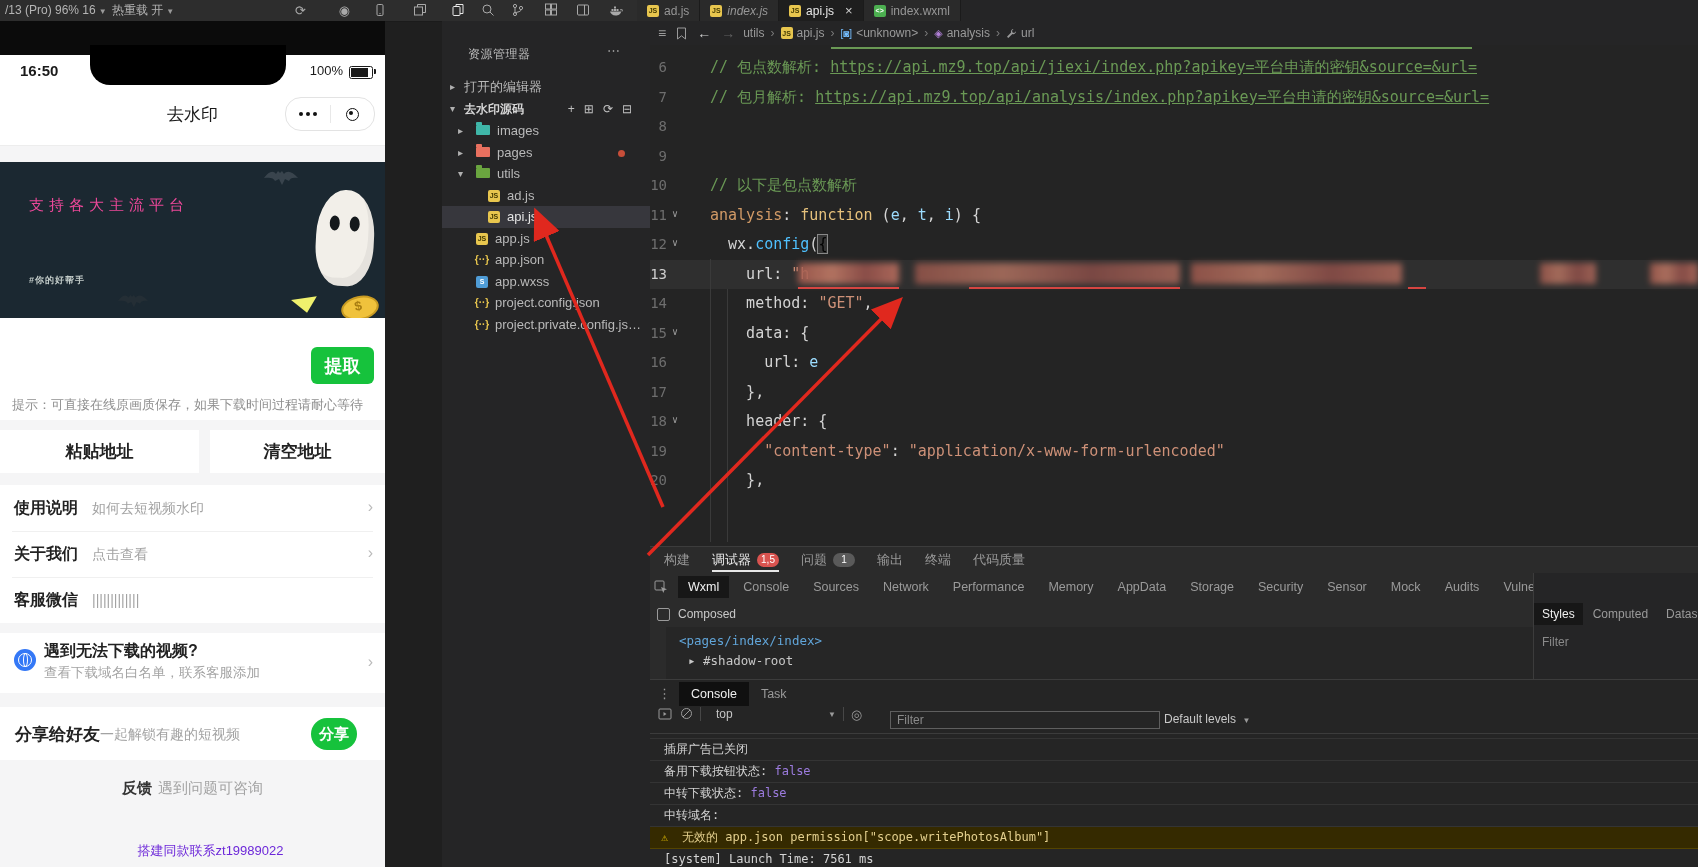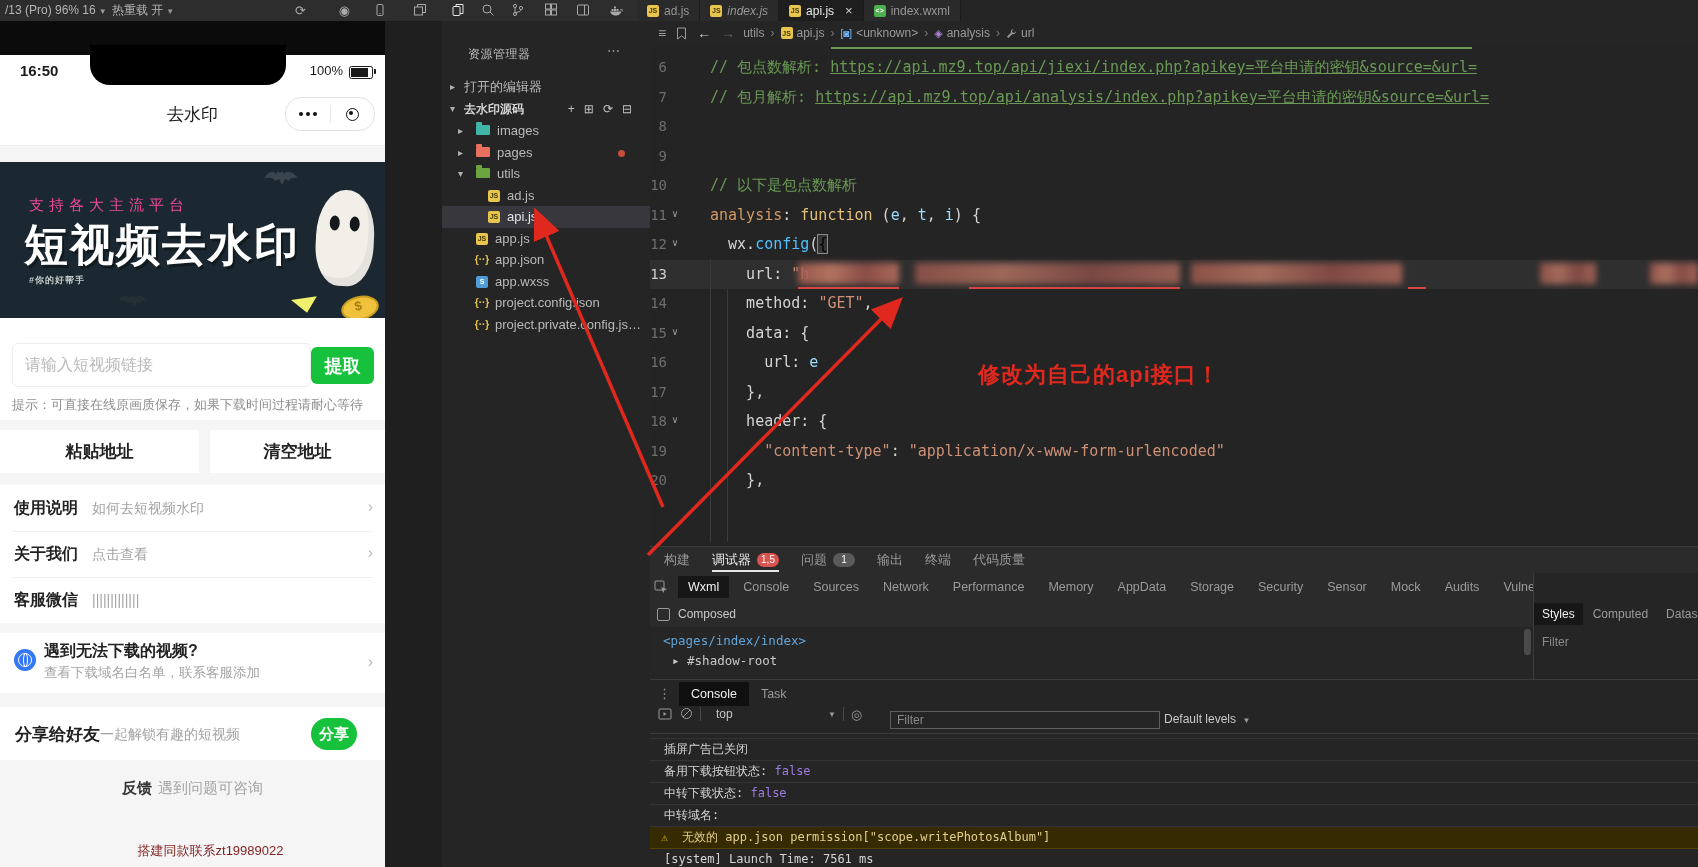--- a/index.html
+++ b/index.html
@@ -63,21 +63,21 @@
   .ptab{display:flex;align-items:center;gap:6px;position:relative;height:26px;line-height:26px;}
   .ptab.active{color:#eaeaea;}
   .ptab.active:after{content:"";position:absolute;left:0;right:0;bottom:1px;height:2px;background:#e7e7e7;}
   .badge{display:inline-flex;align-items:center;justify-content:center;min-width:14px;height:14px;padding:0 4px;border-radius:8px;font-size:10px;color:#fff;}
   #dtabs{position:absolute;left:0;top:26px;width:883px;height:28px;display:flex;align-items:center;gap:4px;font-size:12.5px;}
   .dtab{padding:4px 10px;white-space:nowrap;}
   .dtab.active{background:#171717;color:#f0f0f0;}
   #inspect-ico{margin:0 6px 0 4px;}
   #composed-row{position:absolute;left:0;top:54px;width:883px;height:26px;background:#2b2b2b;display:flex;align-items:center;font-size:12px;color:#c8c8c8;}
   .chk{width:11px;height:11px;border:1px solid #9a9a9a;border-radius:2px;margin:0 8px 0 7px;background:#2b2b2b;}
-  #wxml-tree{position:absolute;left:0;top:80px;width:883px;height:52px;background:#262626;border-bottom:2px solid #22c55e;overflow:hidden;
+  #wxml-tree{position:absolute;left:16px;top:80px;width:883px;height:52px;background:#262626;border-bottom:2px solid #22c55e;overflow:hidden;
              font-family:"DejaVu Sans Mono",monospace;font-size:12.5px;}
   #tree-node{position:absolute;left:13px;top:6px;color:#61a5d9;}
   #tree-child{position:absolute;left:22px;top:26px;color:#c8c8c8;}
   #tree-scroll{position:absolute;right:2px;top:2px;width:7px;height:26px;background:#4a4a4a;border-radius:3px;}
   
   #styles-side{position:absolute;left:883px;top:26px;width:165px;height:106px;border-left:1px solid #3c3c3c;background:#252526;}
   #styles-tabs{position:absolute;left:0;top:28px;width:165px;height:26px;display:flex;gap:2px;font-size:12px;align-items:center;}
   .stab{padding:4px 8px;white-space:nowrap;}
   .stab.active{background:#171717;color:#f0f0f0;}
   #styles-filter{position:absolute;left:8px;top:62px;color:#8a8a8a;font-size:12px;}
@@ -148,21 +148,21 @@
   #globe:after{content:"";position:absolute;left:8.5px;top:4px;width:5px;height:14px;border:1.2px solid #fff;border-radius:50%;box-sizing:border-box;}
   #help-title{position:absolute;left:44px;top:8px;font-size:16px;font-weight:bold;color:#222;}
   #help-sub{position:absolute;left:44px;top:31px;font-size:13.5px;color:#a3a3a3;}
   #help-chev{position:absolute;right:12px;top:20px;color:#bbb;font-size:16px;}
   #card-share{top:686px;height:53px;}
   #share-title{position:absolute;left:15px;top:16px;font-size:17px;font-weight:bold;color:#222;}
   #share-sub{position:absolute;left:100px;top:19px;font-size:14px;color:#a3a3a3;}
   #share-btn{position:absolute;left:311px;top:11px;width:46px;height:32px;border:none;border-radius:16px;background:#16c23c;color:#fff;font-size:15px;font-weight:bold;font-family:"Liberation Sans",sans-serif;}
   #feedback{position:absolute;left:0;top:758px;width:385px;text-align:center;font-size:15px;color:#a3a3a3;}
   #feedback b{color:#333;margin-right:6px;}
-  #ph-footer{position:absolute;left:0;top:821px;width:421px;text-align:center;font-size:13px;color:#7f1d1d;}
+  #ph-footer{position:absolute;left:0;top:821px;width:421px;text-align:center;font-size:13px;color:#6d28d9;}
   
   #overlay-svg{position:absolute;left:0;top:0;width:1698px;height:867px;pointer-events:none;}
   #partial-line5{position:absolute;left:831px;top:47px;width:641px;height:2px;background:#6a9955;}
   svg.mini{display:block;}
 </style>
 </head>
 <body>
 <div id="stage">
 
 <div id="toolbar" class="abs">
@@ -516,31 +516,29 @@
     </div>
   </div>
   <div id="banner">
     <svg class="bat" style="left:264px;top:8px" width="34" height="18" viewBox="0 0 34 18">
           <path d="M0 8C5 1 9 0 12 4l2-3 2 2 2-2 2 3c3-4 8-3 14 4-5-1-8 0-9 3l-4-2-3 6-3-6-4 2C10 8 6 7 0 8z" fill="#39444d"></path>
         </svg>
     <svg class="bat" style="left:118px;top:132px" width="30" height="16" viewBox="0 0 34 18">
           <path d="M0 8C5 1 9 0 12 4l2-3 2 2 2-2 2 3c3-4 8-3 14 4-5-1-8 0-9 3l-4-2-3 6-3-6-4 2C10 8 6 7 0 8z" fill="#242e35"></path>
         </svg>
     <div id="bn-tagline">支持各大主流平台</div>
-    <div id="bn-title">短视频去水印</div>
     <div id="bn-sub">#你的好帮手</div>
     <div id="ghost">
           <span class="eye l"></span>
           <span class="eye r"></span>
         </div>
     <div id="tri"></div>
     <div id="coin"></div>
   </div>
   <div class="card" id="card-input">
-    <input id="url-input" placeholder="请输入短视频链接" style="">
     <button id="extract-btn">提取</button>
     <div id="tip">提示：可直接在线原画质保存，如果下载时间过程请耐心等待</div>
   </div>
   <div class="act-btn" style="left:0;width:199px">粘贴地址</div>
   <div class="act-btn" style="left:210px;width:175px">清空地址</div>
   <div class="card" id="card-list">
         <div class="list-row" style="top: 0px;">
           <span class="t">使用说明</span>
           <span class="s" style="left: 92px;">如何去短视频水印</span>
           <span class="chev">›</span>
@@ -565,21 +563,20 @@
   </div>
   <div class="card" id="card-share">
     <div id="share-title">分享给好友</div>
     <div id="share-sub">一起解锁有趣的短视频</div>
     <button id="share-btn">分享</button>
   </div>
   <div id="feedback"><b>反馈</b><span>遇到问题可咨询</span></div>
   <div id="ph-footer">搭建同款联系zt19989022</div>
 </div>
 
-<div id="annotation" class="abs" style="left:978px;top:360px">修改为自己的api接口！</div>
 <svg id="overlay-svg">
   <defs>
     <marker id="ah" markerWidth="9" markerHeight="8" refX="7" refY="4" orient="auto">
       <path d="M0 0L9 4L0 8z" fill="#e0281e"></path>
     </marker>
   </defs>
   <line x1="663" y1="507" x2="537" y2="214" stroke="#e0281e" stroke-width="3.5" marker-end="url(#ah)"></line>
   <line x1="648" y1="555" x2="898" y2="302" stroke="#e0281e" stroke-width="3.5" marker-end="url(#ah)"></line>
 </svg>
 

